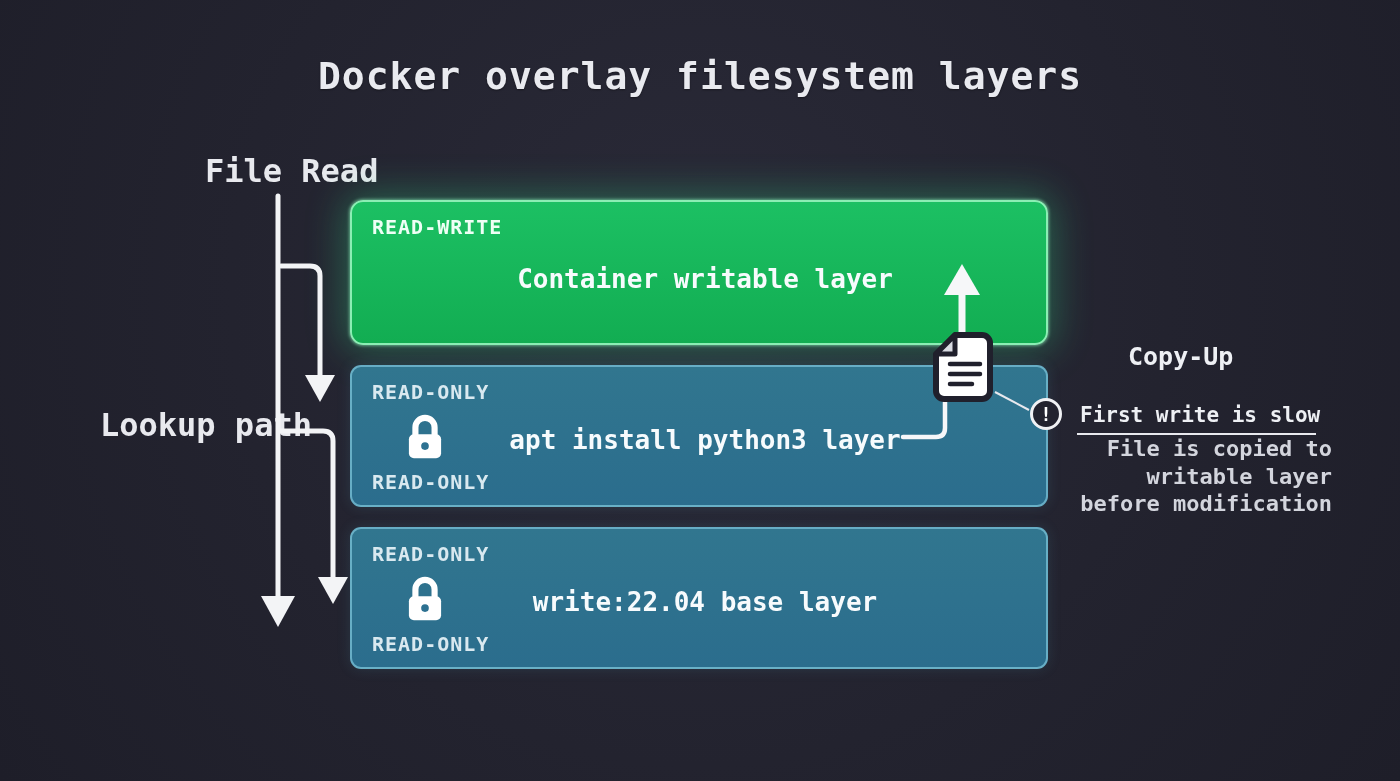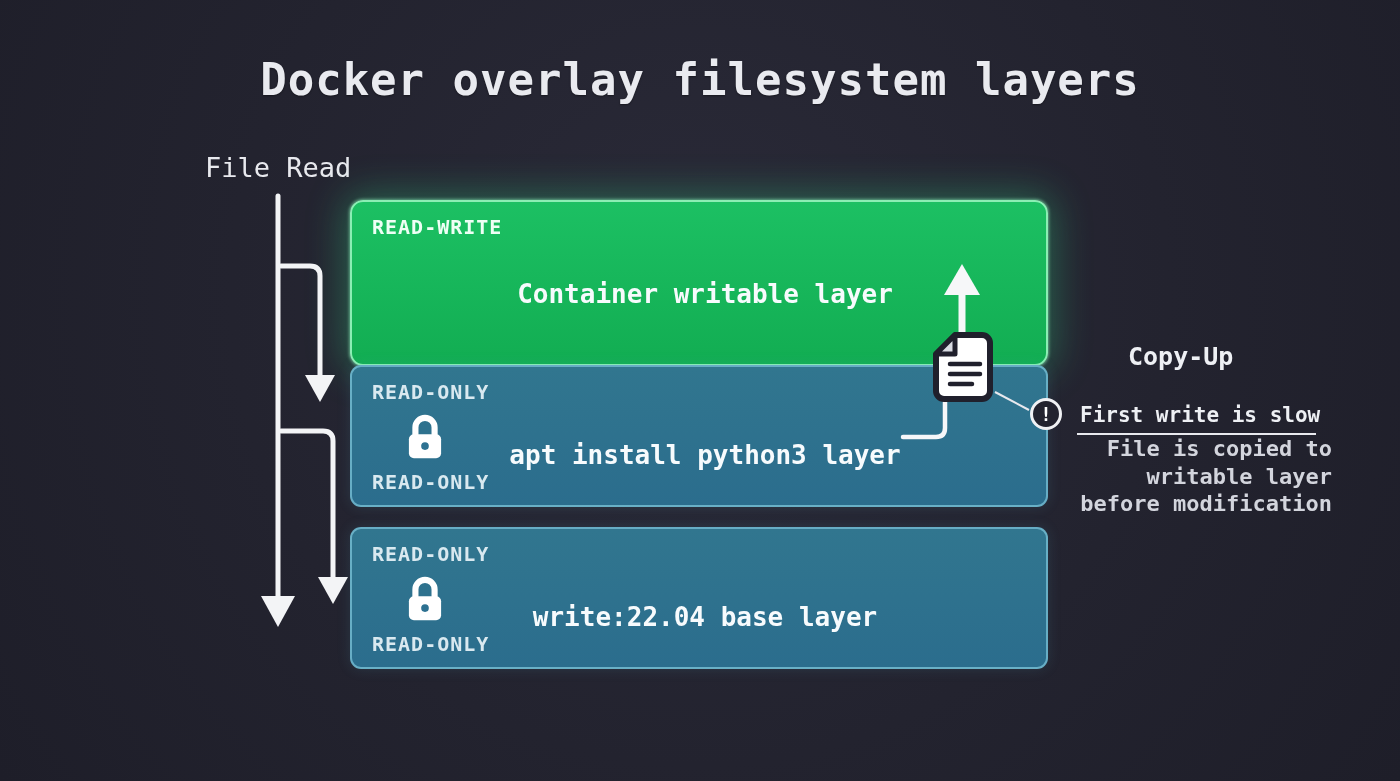--- a/index.html
+++ b/index.html
@@ -11,45 +11,45 @@
     margin: 0 auto;
     overflow: hidden;
     font-family: "DejaVu Sans Mono", "Liberation Mono", monospace;
     background: radial-gradient(circle at 50% 38%, #2a2a38 0%, #23232f 55%, #1e1e29 100%);
     color: #e8e9ee;
   }
   .title {
     position: absolute;
     top: 54px; left: 0; right: 0;
     text-align: center;
-    font-size: 44px;
+    font-size: 38px;
     font-weight: bold;
     letter-spacing: 1px;
     color: #e9eaef;
     text-shadow: 0 1px 2px rgba(0,0,0,.4);
   }
   .side-label {
     position: absolute;
-    font-size: 27px;
-    font-weight: normal;
+    font-size: 32px;
+    font-weight: bold;
     color: #e8e9ee;
     white-space: nowrap;
   }
   .file-read   { left: 205px; top: 152px; }
   .lookup-path { left: 100px; top: 406px; }
 
   .layer {
     position: absolute;
     left: 350px;
     width: 698px;
     border-radius: 11px;
     z-index: 2;
   }
   .layer-green {
-    top: 200px; height: 166px;
+    top: 200px; height: 145px;
     background: linear-gradient(180deg, #1cc063 0%, #12ad52 100%);
     border: 2px solid #8beeb4;
     box-shadow: 0 0 38px 6px rgba(48,228,138,0.32), 0 0 3px 1px rgba(170,255,205,0.55);
     border-radius: 13px;
   }
   .layer-teal {
     background: linear-gradient(180deg, #31768f 0%, #2b6d8d 100%);
     border: 2px solid rgba(135, 207, 227, 0.65);
     box-shadow: 0 0 14px rgba(90, 180, 210, 0.15);
     padding-left: 48px;
@@ -71,21 +71,20 @@
   .layer-teal  .badge { color: #d9e9f0; }
 
   .layer-title {
     position: absolute;
     left: 12px; right: 0;
     text-align: center;
     font-size: 26px;
     font-weight: bold;
     color: #f7fbfd;
     white-space: nowrap;
-    margin-top: 15px;
   }
   .layer-green .layer-title { top: 62px; }
   .layer-teal  .layer-title { top: 58px; }
 
   .lock {
     position: absolute;
     left: 50px; top: 44px;
     width: 46px; height: 54px;
   }
 
@@ -150,20 +149,21 @@
   }
 </style>
 </head>
 <body>
 
 <div class="stage">
 
   <div class="title">Docker overlay filesystem layers</div>
 
   <div class="side-label file-read">File Read</div>
+  <div class="side-label lookup-path">Lookup path</div>
 
   <svg class="connectors" width="1400" height="781" viewBox="0 0 1400 781">
 
     <g stroke="#f3f4f6" fill="#f3f4f6">
       <path d="M 278 196 L 278 598" fill="none" stroke-width="5" stroke-linecap="round"></path>
       <polygon points="278,627 261,596 295,596" stroke="none"></polygon>
     </g>
 
     <g stroke="#f3f4f6" fill="#f3f4f6">
       <path d="M 281 266 L 310 266 Q 320 266 320 276 L 320 376" fill="none" stroke-width="5" stroke-linecap="round" stroke-linejoin="round"></path>

